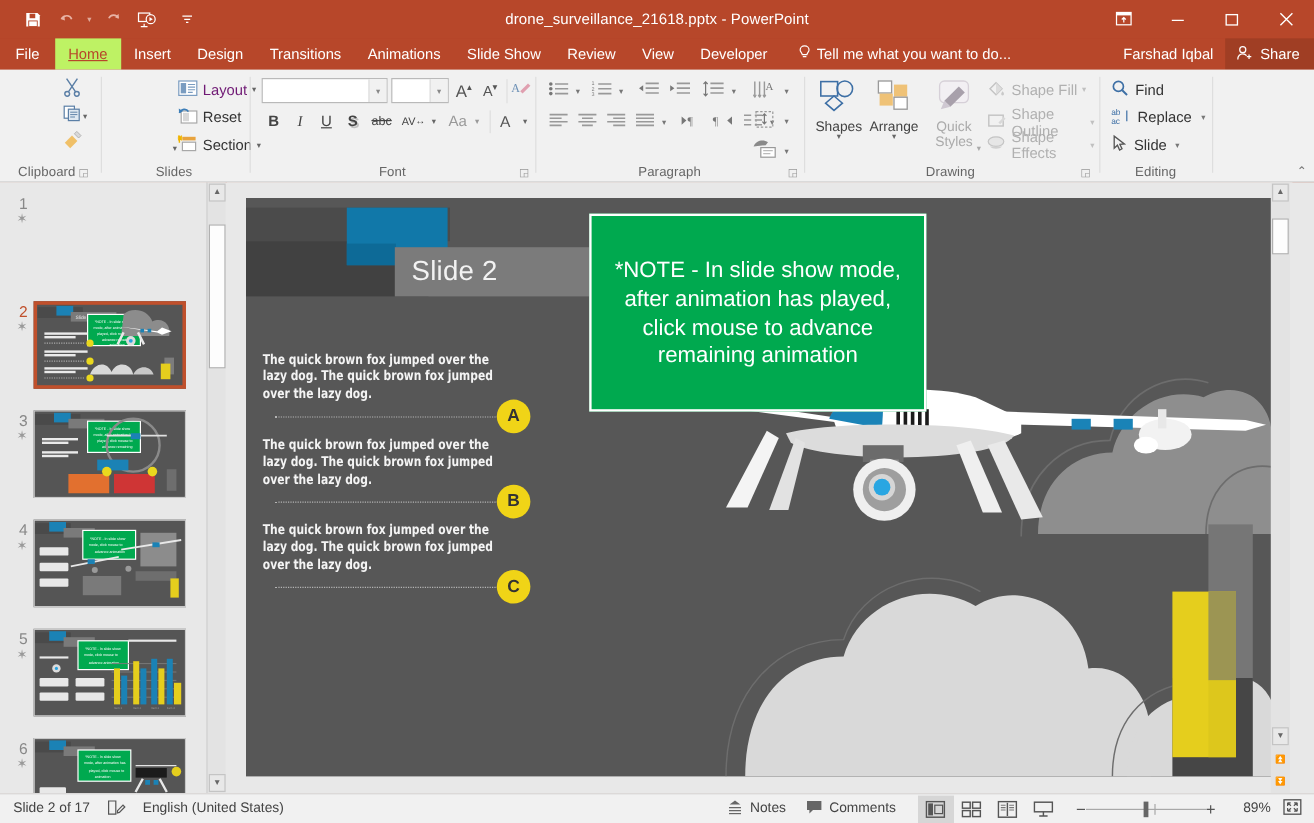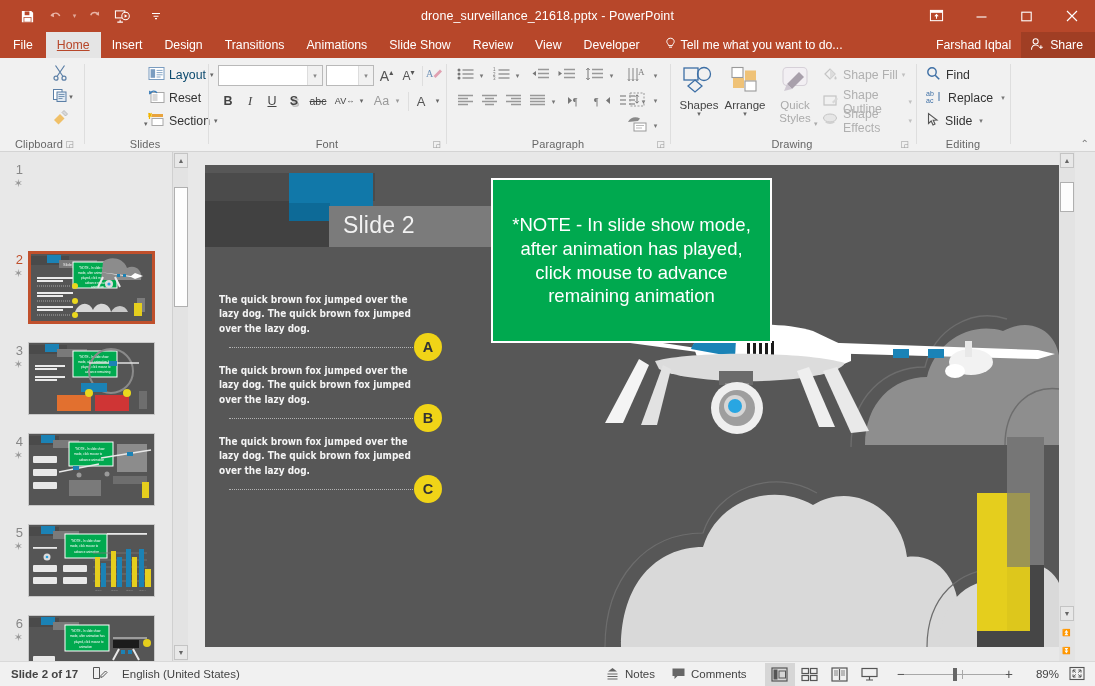--- a/index.html
+++ b/index.html
@@ -38,21 +38,21 @@
 
   
   .tabstrip {
     position: absolute; left: 0; top: 32px; width: 1095px; height: 26px;
     background: #b7472a; display: flex; align-items: flex-end;
   }
   .tab {
     height: 26px; padding: 0 11px; display: flex; align-items: center;
     color: #ffffff; font-size: 12.3px; white-space: nowrap;
   }
-  .tab.active { background: #e5e5e5; color: #b7472a; text-decoration: underline; }
+  .tab.active { background: #bef264; color: #b7472a; text-decoration: underline; }
   .tab.file { padding: 0 13px; }
   .tellme {
     height: 26px; display: flex; align-items: center; gap: 5px;
     color: #ffffff; font-size: 12.3px; margin-left: 14px; white-space: nowrap;
   }
   .tab-right { position: absolute; right: 0; top: 0; height: 26px; display: flex; align-items: center; }
   .username { color: #fff; font-size: 12.3px; padding: 0 10px; }
   .share-btn {
     height: 26px; display: flex; align-items: center; gap: 5px;
     background: #a03e24; color: #fff; font-size: 12.3px; padding: 0 12px 0 9px;
@@ -342,21 +342,21 @@
     <div class="grp" style="left:86px;width:118px;">
       <span style="position:absolute;left:58px;top:62px;font-size:7px;color:#666;">▾</span>
       <div class="fmt-btn" style="left:62px;top:6px;height:22px;gap:4px;display:flex;">
         <span>
           <svg width="17" height="15" viewBox="0 0 17 15">
               <rect x="1" y="1.5" width="15" height="12" fill="#fff" stroke="#7a9cc0" stroke-width="1"></rect>
               <rect x="2.6" y="3.2" width="4.5" height="8.6" fill="#7a9cc0"></rect>
               <path d="M8.6 4.4h6M8.6 6.6h6M8.6 8.8h6M8.6 11h4" stroke="#7a9cc0" stroke-width=".9"></path>
             </svg>
         </span>
-        <span style="font-size:12.3px;color:#0c4a6e;">Layout</span>
+        <span style="font-size:12.3px;color:#701a75;">Layout</span>
         <span style="font-size:7px;color:#666;">▾</span>
       </div>
       <div class="fmt-btn" style="left:62px;top:29px;height:22px;gap:4px;display:flex;">
         <span>
           <svg width="17" height="15" viewBox="0 0 17 15">
               <rect x="3" y="3.5" width="13" height="10" fill="#fff" stroke="#a8a8a8" stroke-width="1"></rect>
               <rect x="4.5" y="5" width="5" height="7" fill="#d8d8d8"></rect>
               <path d="M1.5 5 C3 1.5 7.5 1.2 9 4" stroke="#3d7eb8" stroke-width="1.4" fill="none"></path>
               <path d="M1 1.5 L1.2 5.4 L4.4 3.8 Z" fill="#3d7eb8"></path>
             </svg>
@@ -999,21 +999,21 @@
         <div class="sb-arrow" style="top:1px;">▲</div>
         <div class="main-thumb"></div>
         <div class="sb-arrow" style="bottom:40px;">▼</div>
         <div class="sb-arrow" style="bottom:21px;border:none;background:transparent;">⏫</div>
         <div class="sb-arrow" style="bottom:3px;border:none;background:transparent;">⏬</div>
       </div>
     </div>
   </div>
 
   <div class="statusbar">
-    <div class="sb-item" style="margin-left:11px;font-weight:bold;">Slide 2 of 17</div>
+    <div class="sb-item" style="margin-left:11px;">Slide 2 of 17</div>
     <div class="sb-item" style="margin-left:14px;">
       <span>
         <svg width="16" height="14" viewBox="0 0 16 14">
             <path d="M1.5 1.5 h6 v11 h-6 Z" fill="none" stroke="#555" stroke-width="1"></path>
             <path d="M9 9.5 L13.5 5 L15 6.5 L10.5 11 L8.8 11.4 Z" fill="none" stroke="#555" stroke-width="1"></path>
           </svg>
       </span>
     </div>
     <div class="sb-item" style="margin-left:14px;">English (United States)</div>
 

